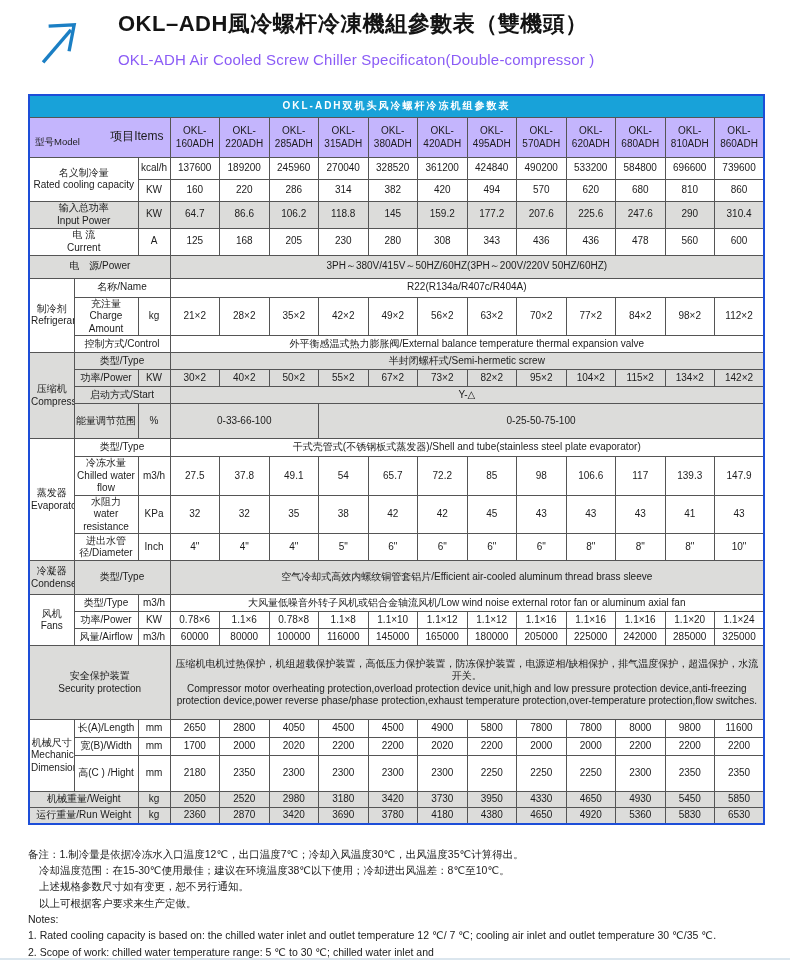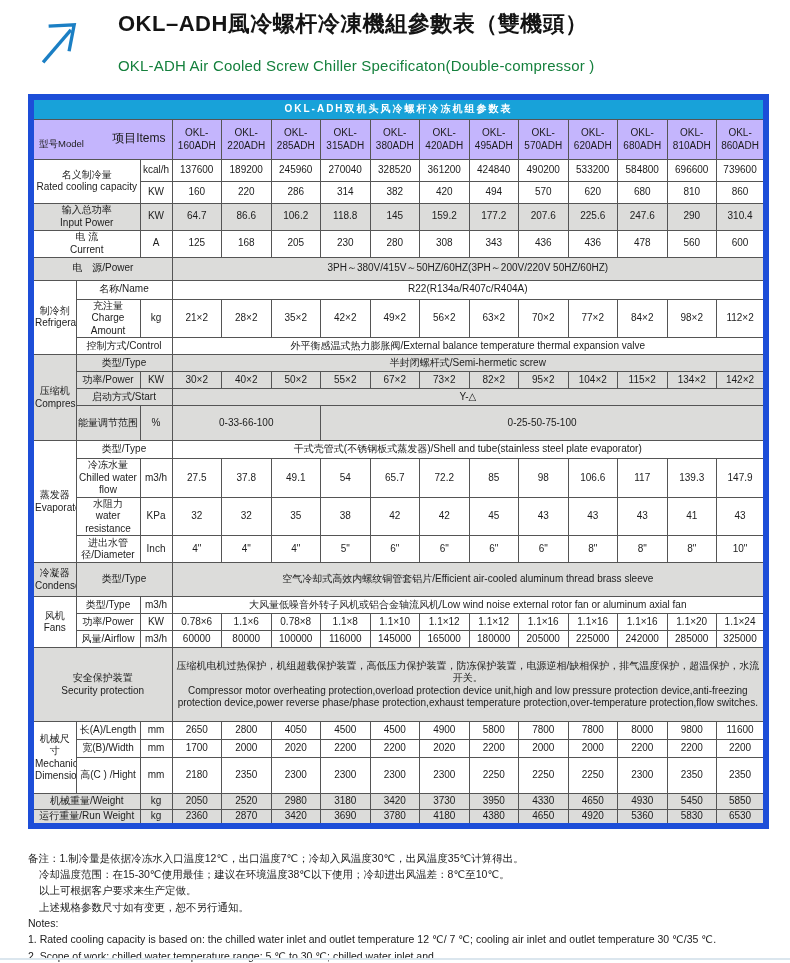--- a/index.html
+++ b/index.html
@@ -6,24 +6,24 @@
   body{
     width:790px;height:963px;position:relative;overflow:hidden;
     background:#ffffff;color:#1c1c1c;
     font-family:"Liberation Sans","DejaVu Sans",sans-serif;
   }
   
   .page-header{display:flex;align-items:flex-start;padding:10px 0 0 30px;height:86px;box-sizing:border-box}
   .logo{width:54px;height:52px;margin-top:5px;flex:0 0 auto}
   .titles{margin-left:34px}
   .main-title{font-size:22px;font-weight:bold;letter-spacing:.5px;color:#141414;line-height:1.25}
-  .sub-title{font-size:15px;color:#15803d;margin-top:19px;letter-spacing:.2px}
+  .sub-title{font-size:15px;color:#8b5cf6;margin-top:13px;letter-spacing:.2px}
 
   
-  table.spec{border-collapse:collapse;table-layout:fixed;width:735px;margin:8px 0 0 28px;border:6px solid #1d4ed8}
+  table.spec{border-collapse:collapse;table-layout:fixed;width:735px;margin:8px 0 0 28px;border:2px solid #1d4ed8}
   table.spec td{
     border:1px solid #555;text-align:center;vertical-align:middle;
     padding:0 1px;font-size:10px;line-height:1.25;white-space:pre-line;overflow:hidden;
   }
   td.banner{background:#18a2d9;color:#fff;font-size:13.5px;font-weight:bold;letter-spacing:2px;border:1px solid #3f3f3f}
   tr.gray td{background:#dcdcda}
   tr.hdr td{background:#c4b5fd;font-size:10px;line-height:1.3}
   td.cat,td.lbl,td.lbl2{font-size:9.5px}
   td.unit{font-size:9.5px}
   td.v{font-size:10px}
@@ -440,22 +440,22 @@
         <td class="v">5360</td>
         <td class="v">5830</td>
         <td class="v">6530</td>
       </tr>
   </tbody>
 </table>
 
 <div class="notes">
   <div>备注：1.制冷量是依据冷冻水入口温度12℃，出口温度7℃；冷却入风温度30℃，出风温度35℃计算得出。</div>
   <div class="ind">冷却温度范围：在15-30℃使用最佳；建议在环境温度38℃以下使用；冷却进出风温差：8℃至10℃。</div>
+  <div class="ind">上述规格参数尺寸如有变更，恕不另行通知。</div>
   <div class="ind">以上可根据客户要求来生产定做。</div>
-  <div class="ind">上述规格参数尺寸如有变更，恕不另行通知。</div>
   <div>Notes:</div>
   <div>1. Rated cooling capacity is based on: the chilled water inlet and outlet temperature 12 ℃/ 7 ℃; cooling air inlet and outlet temperature 30 ℃/35 ℃.</div>
   <div>2. Scope of work: chilled water temperature range: 5 ℃ to 30 ℃; chilled water inlet and</div>
   <div>outlet temperature difference: 3 ℃ to 8 ℃.</div>
   <div>Best cooling temperature range: 15-30 ℃; recommend to use in ambient temperatures below 38 ℃; cooling air inlet and outlet temperature difference: 8 ℃ to 10 ℃.</div>
 
 </div>
 
 <div class="footer-line"></div>
 

